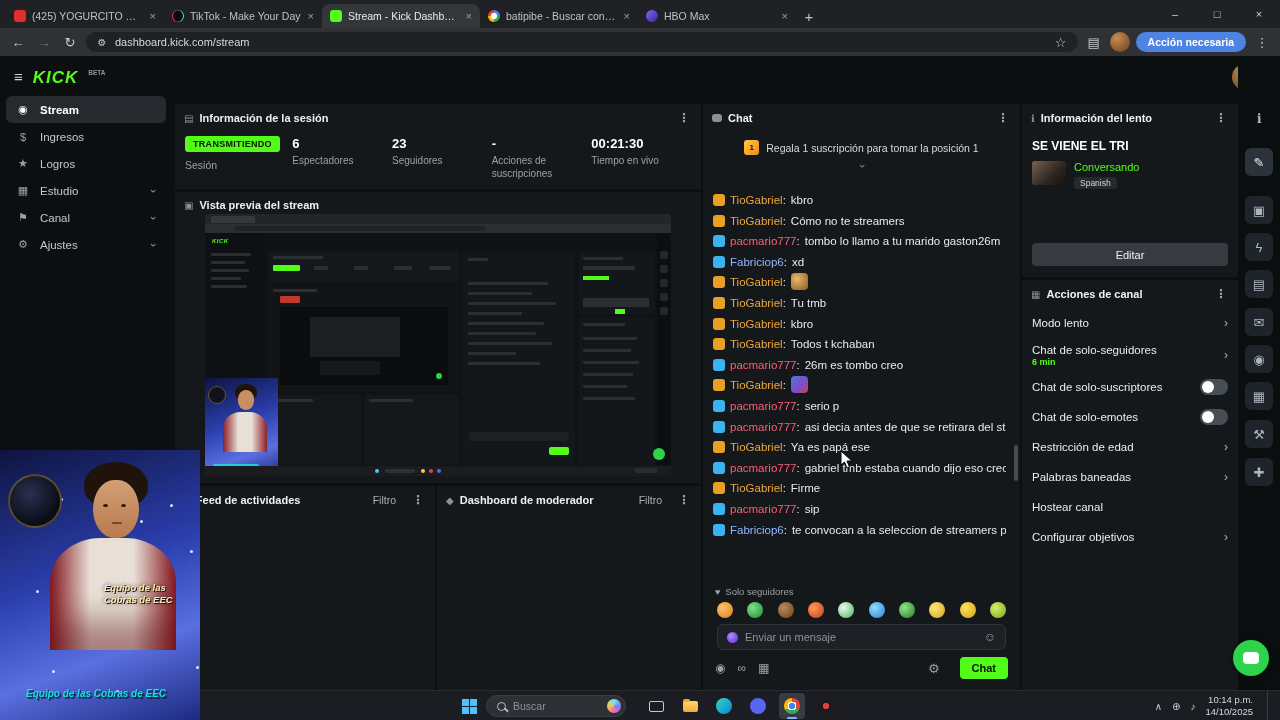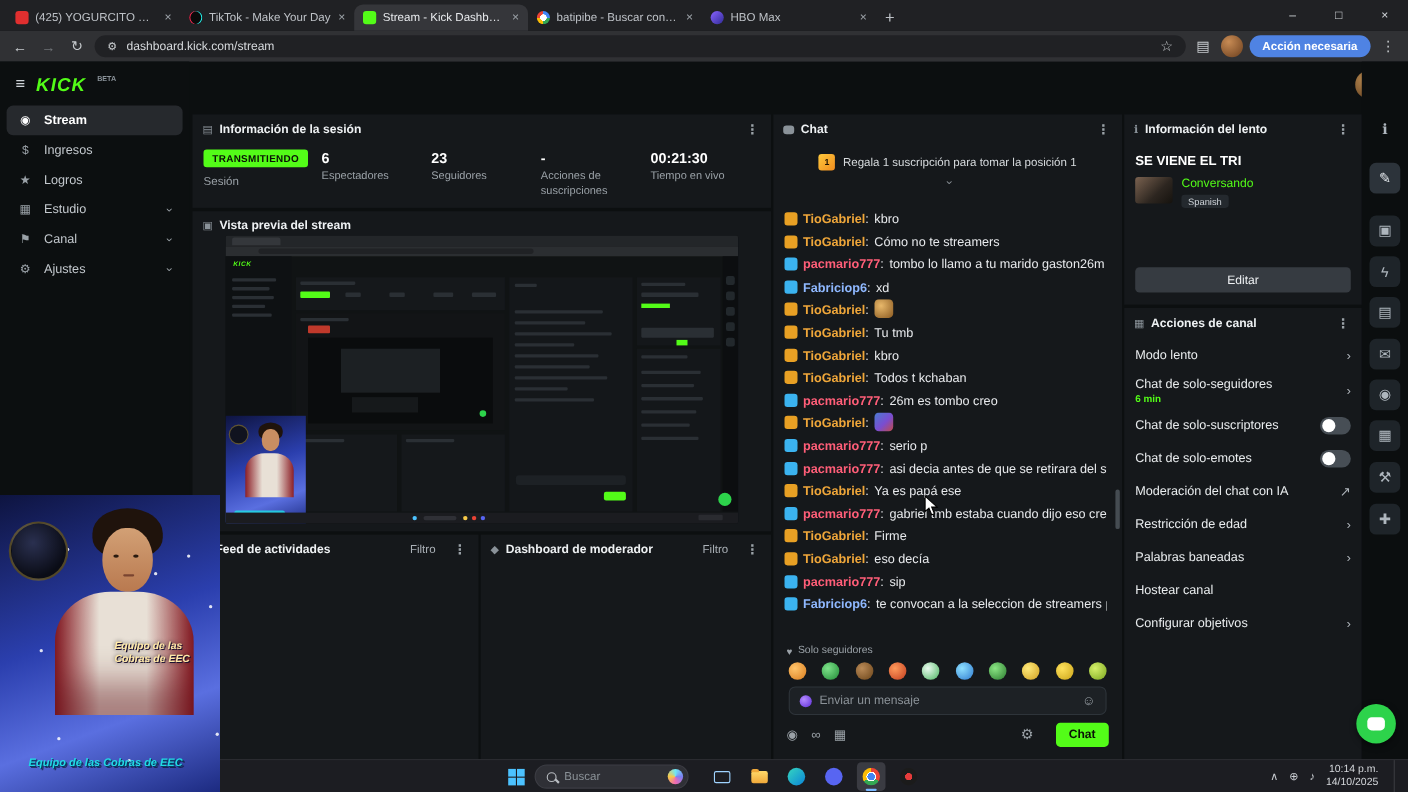--- a/index.html
+++ b/index.html
@@ -66,21 +66,21 @@
   .p-chat{left:703px;top:104px;width:317px;height:586px}
   .bubble{width:10px;height:8px;border-radius:3px;background:#8a9299;position:relative}
   .bubble::after{content:"";position:absolute;left:2px;bottom:-2px;border:2px solid transparent;border-top-color:#8a9299}
   .pinned{display:flex;align-items:center;justify-content:center;gap:7px;padding:8px 12px 4px;font-size:10.5px;color:#d6dadd}
   .gift{width:15px;height:15px;border-radius:3px;background:linear-gradient(135deg,#ffc93c,#f08c1e);color:#201400;font-size:8px;font-weight:bold;display:flex;align-items:center;justify-content:center;flex:none}
   .collapse{display:flex;justify-content:center;color:#8b9298;font-size:11px;height:14px}
   .collapse span{transform:rotate(90deg)}
   .msgs{position:absolute;left:10px;right:14px;top:86px;height:392px;overflow:hidden}
   .msg{height:20.6px;line-height:20.6px;white-space:nowrap;overflow:hidden;font-size:11.5px}
   .badge{display:inline-block;width:12px;height:12px;border-radius:3px;vertical-align:-2px;margin-right:5px;background:#777}
-  .uname{font-weight:bold}
+  .uname{font-weight:normal}
   .colon{color:#e8eaed;margin-right:5px}
   .mtext{color:#e8eaed}
   .memote{display:inline-block;width:17px;height:17px;border-radius:4px;vertical-align:-4px;background:radial-gradient(circle at 35% 35%,#e8b86a,#8a5a22)}
   .memote.b{background:linear-gradient(135deg,#4a7bd0,#7a4dd0 55%,#c04a4a)}
   .followrow{position:absolute;left:12px;top:482px;display:flex;align-items:center;gap:5px;color:#9aa1a7;font-size:9.5px}
   .heart{font-size:9px;color:#9aa1a7}
   .qerow{position:absolute;left:14px;right:14px;top:498px;display:flex;justify-content:space-between}
   .qe{width:16px;height:16px;border-radius:50%}
   .qe:nth-child(1){background:radial-gradient(circle at 35% 35%,#ffc46b,#d97c1e)}
   .qe:nth-child(2){background:radial-gradient(circle at 35% 35%,#7ee28a,#1f8a35)}
@@ -443,21 +443,20 @@
       <div class="msg"><span class="badge" style="background: rgb(232, 160, 36);"></span><span class="uname" style="color: rgb(240, 167, 58);">TioGabriel</span><span class="colon">:</span><span class="mtext">Tu tmb</span></div>
       <div class="msg"><span class="badge" style="background: rgb(232, 160, 36);"></span><span class="uname" style="color: rgb(240, 167, 58);">TioGabriel</span><span class="colon">:</span><span class="mtext">kbro</span></div>
       <div class="msg"><span class="badge" style="background: rgb(232, 160, 36);"></span><span class="uname" style="color: rgb(240, 167, 58);">TioGabriel</span><span class="colon">:</span><span class="mtext">Todos t kchaban</span></div>
       <div class="msg"><span class="badge" style="background: rgb(59, 179, 240);"></span><span class="uname" style="color: rgb(255, 94, 120);">pacmario777</span><span class="colon">:</span><span class="mtext">26m es tombo creo</span></div>
       <div class="msg"><span class="badge" style="background: rgb(232, 160, 36);"></span><span class="uname" style="color: rgb(240, 167, 58);">TioGabriel</span><span class="colon">:</span><span class="memote b"></span></div>
       <div class="msg"><span class="badge" style="background: rgb(59, 179, 240);"></span><span class="uname" style="color: rgb(255, 94, 120);">pacmario777</span><span class="colon">:</span><span class="mtext">serio p</span></div>
       <div class="msg"><span class="badge" style="background: rgb(59, 179, 240);"></span><span class="uname" style="color: rgb(255, 94, 120);">pacmario777</span><span class="colon">:</span><span class="mtext">asi decia antes de que se retirara del stream</span></div>
       <div class="msg"><span class="badge" style="background: rgb(232, 160, 36);"></span><span class="uname" style="color: rgb(240, 167, 58);">TioGabriel</span><span class="colon">:</span><span class="mtext">Ya es papá ese</span></div>
       <div class="msg"><span class="badge" style="background: rgb(59, 179, 240);"></span><span class="uname" style="color: rgb(255, 94, 120);">pacmario777</span><span class="colon">:</span><span class="mtext">gabriel tmb estaba cuando dijo eso creo</span></div>
       <div class="msg"><span class="badge" style="background: rgb(232, 160, 36);"></span><span class="uname" style="color: rgb(240, 167, 58);">TioGabriel</span><span class="colon">:</span><span class="mtext">Firme</span></div>
-      <div class="msg"><span class="badge" style="background: rgb(232, 160, 36);"></span><span class="uname" style="color: rgb(240, 167, 58);">TioGabriel</span><span class="colon">:</span><span class="mtext">eso decía</span></div>
       <div class="msg"><span class="badge" style="background: rgb(59, 179, 240);"></span><span class="uname" style="color: rgb(255, 94, 120);">pacmario777</span><span class="colon">:</span><span class="mtext">sip</span></div>
       <div class="msg"><span class="badge" style="background: rgb(59, 179, 240);"></span><span class="uname" style="color: rgb(143, 184, 255);">Fabriciop6</span><span class="colon">:</span><span class="mtext">te convocan a la seleccion de streamers pa?</span></div>
     </div>
 
     <div class="chat-scroll"></div>
     <div class="followrow">
         <span class="heart">♥</span>
         <span>Solo seguidores</span>
       </div>
     <div class="qerow">
@@ -520,24 +519,20 @@
         </span>
         <span class="ca-right">›</span>
       </div>
     <div class="ca-row">
         <span>Chat de solo-suscriptores</span>
         <span class="toggle"></span>
       </div>
     <div class="ca-row">
         <span>Chat de solo-emotes</span>
         <span class="toggle"></span>
-      </div>
-    <div class="ca-row">
-        <span>Moderación del chat con IA</span>
-        <span class="ca-right">↗</span>
       </div>
     <div class="ca-row">
         <span>Restricción de edad</span>
         <span class="ca-right">›</span>
       </div>
     <div class="ca-row">
         <span>Palabras baneadas</span>
         <span class="ca-right">›</span>
       </div>
     <div class="ca-row">

